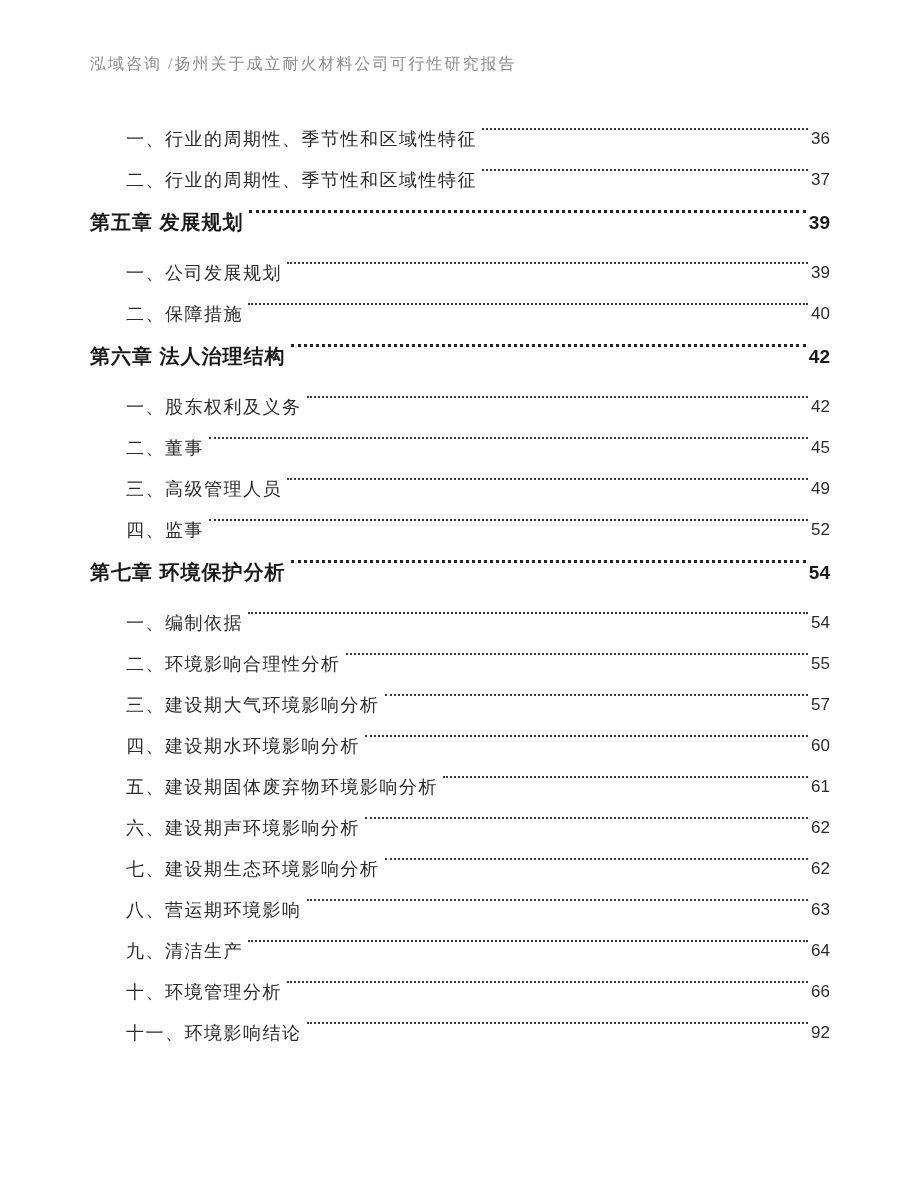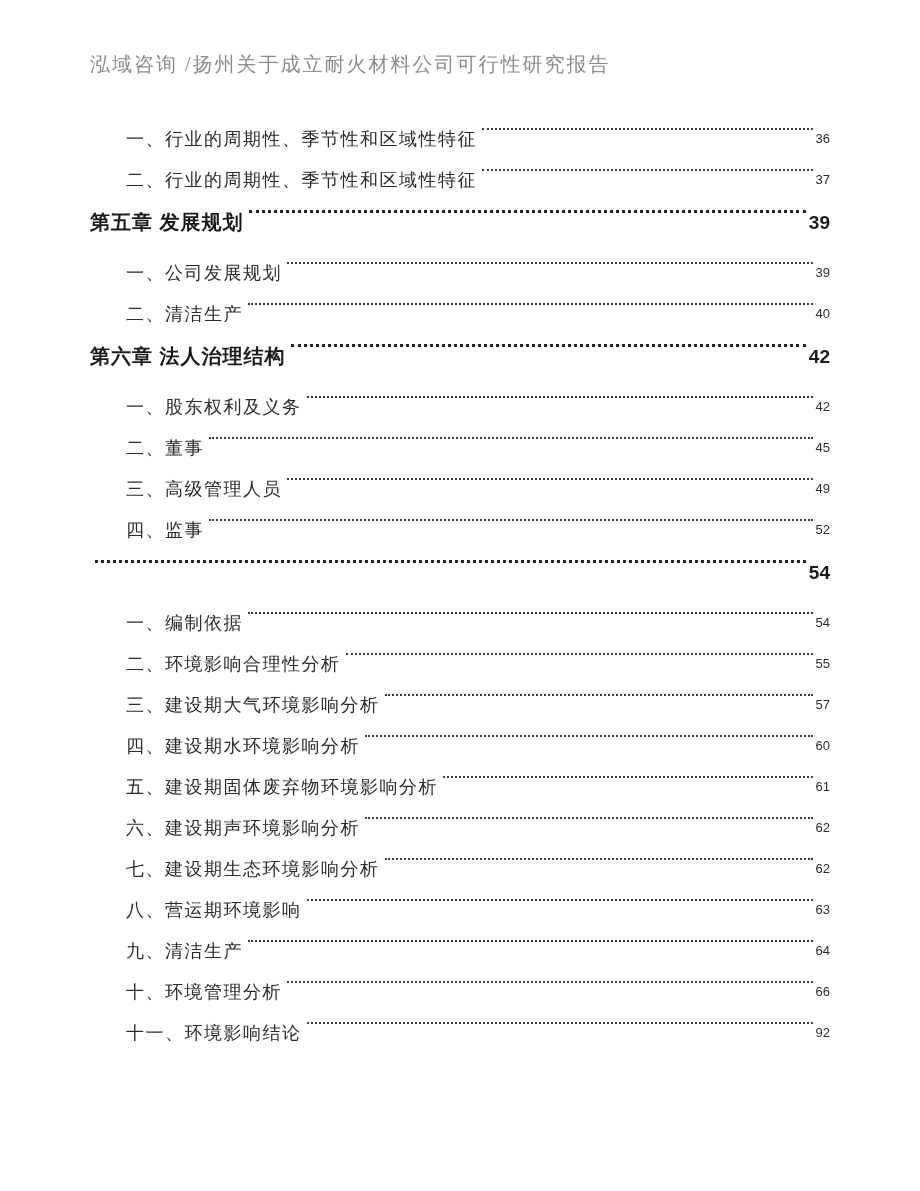--- a/index.html
+++ b/index.html
@@ -12,21 +12,21 @@
     width: 920px;
     height: 1191px;
     background: var(--background, #ffffff);
     overflow: hidden;
     font-family: "Liberation Serif", "DejaVu Serif", serif;
   }
   .doc-header {
     position: absolute;
     left: 90px;
     top: 53px;
-    font-size: 20px;
+    font-size: 16px;
     line-height: 22px;
     letter-spacing: 2px;
     color: var(--header-text, #8c8c8c);
     white-space: nowrap;
   }
   .toc-list {
     position: absolute;
     left: 90px;
     top: 128px;
     width: 740px;
@@ -63,21 +63,21 @@
   .toc-row.chapter .toc-leader {
     border-bottom: 3px dotted #222222;
     margin-bottom: 4px;
   }
   .toc-page {
     font-family: "Liberation Sans", "DejaVu Sans", sans-serif;
     letter-spacing: 0;
     white-space: nowrap;
   }
   .toc-row.sub .toc-page {
-    font-size: 13px;
+    font-size: 17px;
   }
   .toc-row.chapter .toc-page {
     font-size: 19px;
   }
 </style>
 </head>
 <body>
 
 <div class="page">
   <div class="doc-header">泓域咨询 /扬州关于成立耐火材料公司可行性研究报告</div>
@@ -101,21 +101,21 @@
     <span class="toc-page">39</span>
   </div>
 
   <div class="toc-row sub">
     <span class="toc-label">一、公司发展规划</span>
     <span class="toc-leader"></span>
     <span class="toc-page">39</span>
   </div>
 
   <div class="toc-row sub">
-    <span class="toc-label">二、清洁生产</span>
+    <span class="toc-label">二、保障措施</span>
     <span class="toc-leader"></span>
     <span class="toc-page">40</span>
   </div>
 
   <div class="toc-row chapter">
     <span class="toc-label">第六章 法人治理结构</span>
     <span class="toc-leader"></span>
     <span class="toc-page">42</span>
   </div>
 
@@ -137,20 +137,21 @@
     <span class="toc-page">49</span>
   </div>
 
   <div class="toc-row sub">
     <span class="toc-label">四、监事</span>
     <span class="toc-leader"></span>
     <span class="toc-page">52</span>
   </div>
 
   <div class="toc-row chapter">
+    <span class="toc-label">第七章 环境保护分析</span>
     <span class="toc-leader"></span>
     <span class="toc-page">54</span>
   </div>
 
   <div class="toc-row sub">
     <span class="toc-label">一、编制依据</span>
     <span class="toc-leader"></span>
     <span class="toc-page">54</span>
   </div>
 

